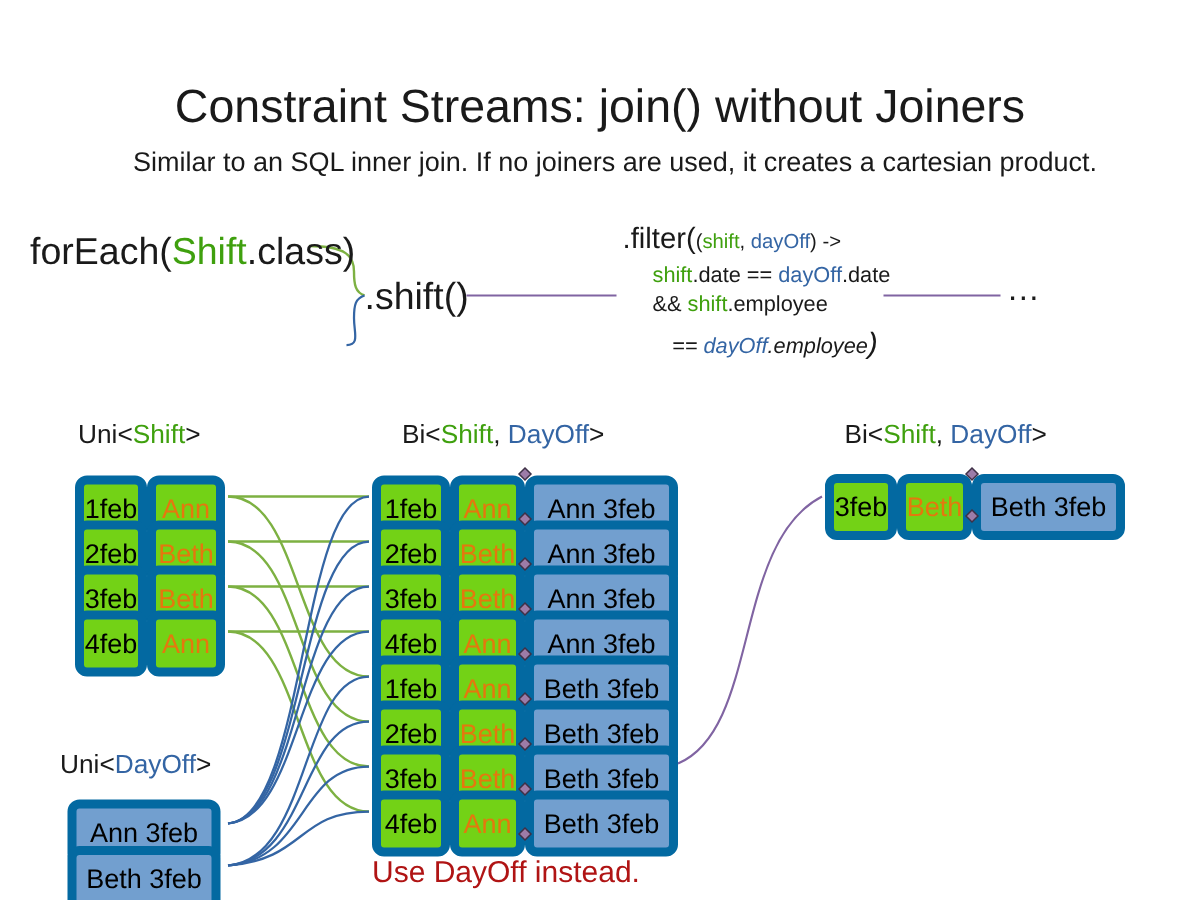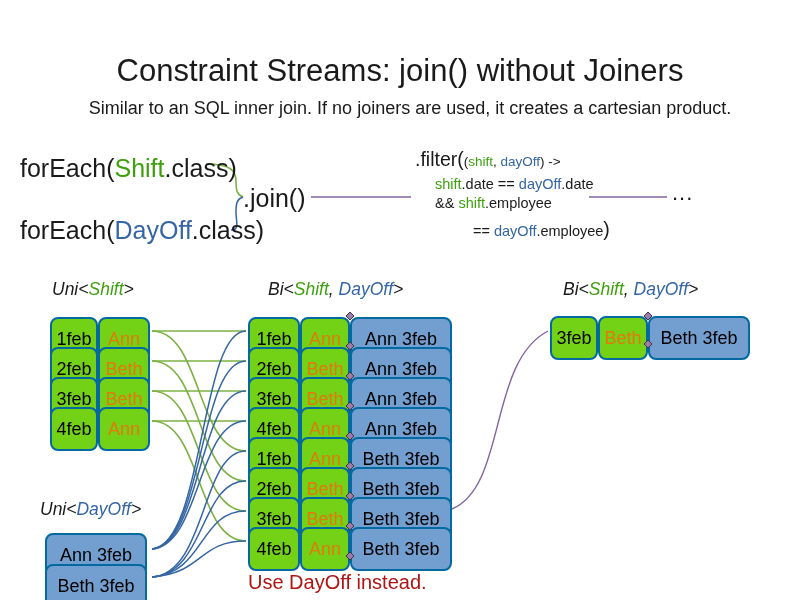--- a/index.html
+++ b/index.html
@@ -15,36 +15,36 @@
   .kw-green{color:var(--code-green);}
   .kw-blue{color:var(--code-blue);}
   #foreach-shift{left:20px;top:120px;}
   #foreach-dayoff{left:20px;top:182px;}
   #join-call{left:243px;top:150px;}
   #filter-l1{left:415px;top:114px;font-size:19.5px;z-index:1;white-space:nowrap;}
   #filter-l1 .small{font-size:13.5px;}
   .filter-line{font-size:14.5px;z-index:1;white-space:nowrap;}
   #filter-l2{left:435px;top:142px;}
   #filter-l3{left:435px;top:161px;}
-  #filter-l4{left:473px;top:184px;}
+  #filter-l4{left:448px;top:184px;font-style:italic;}
   #filter-l4 .big{font-size:19.5px;}
   #ellipsis{left:672px;top:146px;font-size:22px;letter-spacing:1px;z-index:1;}
-  .type-label{font-size:17.5px;z-index:1;white-space:nowrap;font-style:italic;}
+  .type-label{font-size:17.5px;z-index:1;white-space:nowrap;}
   #uni-shift-label{left:52px;top:245px;}
   #bi-mid-label{left:268px;top:245px;}
   #bi-right-label{left:563px;top:245px;}
   #uni-dayoff-label{left:40px;top:465px;}
   .table{display:flex;flex-direction:column;gap:2px;z-index:1;}
   #shift-table{left:50px;top:283px;}
   #bi-table{left:248px;top:283px;}
   #bi-right-table{left:550px;top:282px;}
   #dayoff-table{left:45px;top:499px;gap:3px;}
   .row{display:flex;height:28px;}
   .cell{
-    height:44px;border:2px solid #0369a1;border-radius:8px;
+    height:44px;border:6px solid #0369a1;border-radius:8px;
     display:flex;align-items:center;justify-content:center;
     font-size:18px;line-height:1;color:#000;
   }
   .cell.green{background:var(--box-green);}
   .cell.blue{background:var(--box-blue);}
   .cell.name{color:var(--orange);text-align:right;}
   .w48{width:48px;} .w50{width:50px;} .w52{width:52px;} .w102{width:102px;text-align:right;}
   #warning{left:248px;top:534px;font-size:20px;line-height:28px;color:var(--red);z-index:1;}
   svg.overlay{position:absolute;left:0;top:0;pointer-events:none;}
   #lines{z-index:0;}
@@ -89,23 +89,22 @@
     <path class="ln-blue" d="M152 543 C204 539 198 507 246 507"></path>
 
     <path class="ln-purple" d="M452 475 C507 452 488 328 548 297"></path>
   </svg>
 
   <div id="title" class="abs">Constraint Streams: join() without Joiners</div>
   <div id="subtitle" class="abs">Similar to an SQL inner join. If no joiners are used, it creates a cartesian product.</div>
 
   <div id="foreach-shift" class="abs code"><span>forEach(</span><span class="kw-green">Shift</span><span>.class)</span></div>
 
-  <div id="foreach-dayoff" class="abs code"><span>forEach(</span><span class="kw-blue">DayOff</span><span>.class)</span></div>
-
-  <div id="join-call" class="abs code">.join()</div>
+
+  <div id="join-call" class="abs code">.shift()</div>
 
   <div id="filter-l2" class="abs filter-line"><span class="kw-green">shift</span><span>.date == </span><span class="kw-blue">dayOff</span><span>.date</span></div>
 
   <div id="filter-l1" class="abs"><span>.filter(</span><span class="small"><span>(</span><span class="kw-green">shift</span><span>, </span><span class="kw-blue">dayOff</span><span>) -&gt;</span></span></div>
 
   <div id="filter-l3" class="abs filter-line"><span>&amp;&amp; </span><span class="kw-green">shift</span><span>.employee</span></div>
 
   <div id="filter-l4" class="abs filter-line"><span>== </span><span class="kw-blue">dayOff</span><span>.employee</span><span class="big">)</span></div>
 
   <div id="ellipsis" class="abs">...</div>

